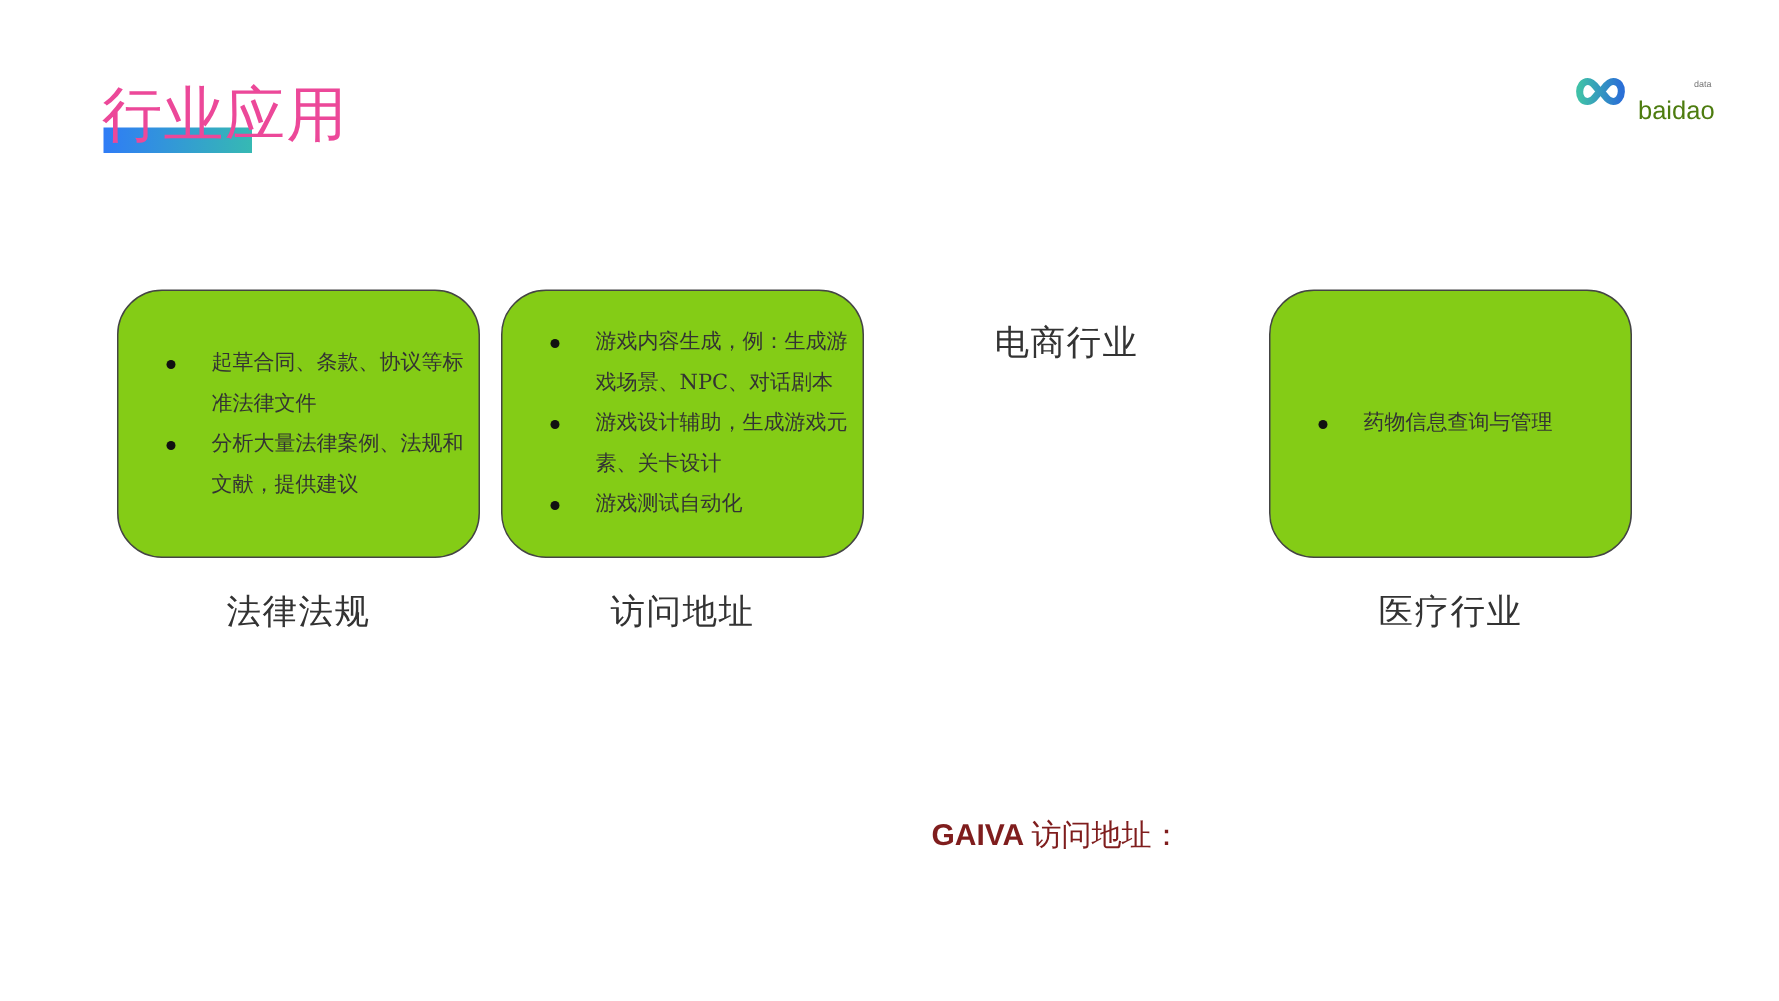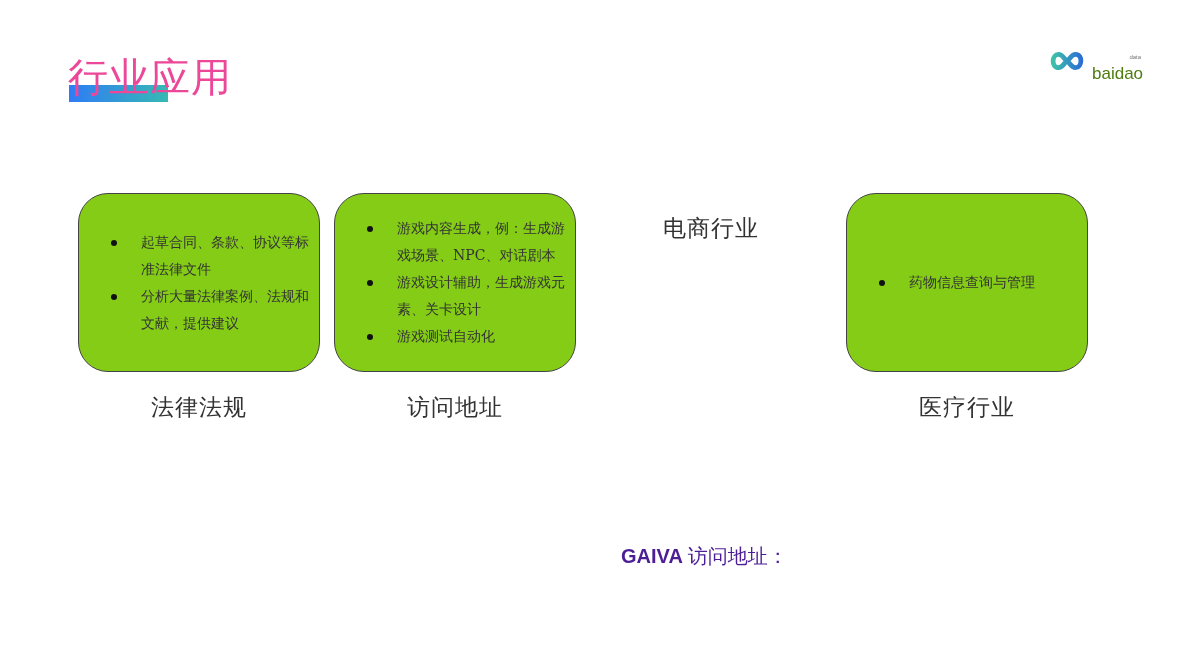--- a/index.html
+++ b/index.html
@@ -27,21 +27,21 @@
     width: 242px; height: 179px; box-sizing: border-box; border: 1.5px solid #444;
     border-radius: 30px; background: #84cc16; display: flex; flex-direction: column; justify-content: center;
     padding: 0 10px 0 32px;
   }
   .card ul { margin: 0; padding: 0; list-style: none; }
   .card li { position: relative; padding-left: 30px; font-size: 14px; line-height: 27px; color: #333; }
   .card li::before {
     content: ""; position: absolute; left: 0; top: 11px; width: 6px; height: 6px; border-radius: 50%; background: #111;
   }
   .card-label { margin-top: 20px; font-size: 23px; color: #333; letter-spacing: 1px; }
-  .access { position: absolute; left: 621px; top: 542px; color: #4c1d95; font-weight: bold; font-family: "Liberation Sans", sans-serif; font-size: 20px; line-height: 28px; }
+  .access { position: absolute; left: 621px; top: 542px; color: #7f1d1d; font-weight: bold; font-family: "Liberation Sans", sans-serif; font-size: 20px; line-height: 28px; }
   .access .cn { font-family: "DejaVu Serif", serif; font-weight: normal; }
 </style>
 </head>
 <body>
 
 <div class="title-wrap">
   <div class="title-bar"></div>
   <h1 class="title">行业应用</h1>
 </div>
 

